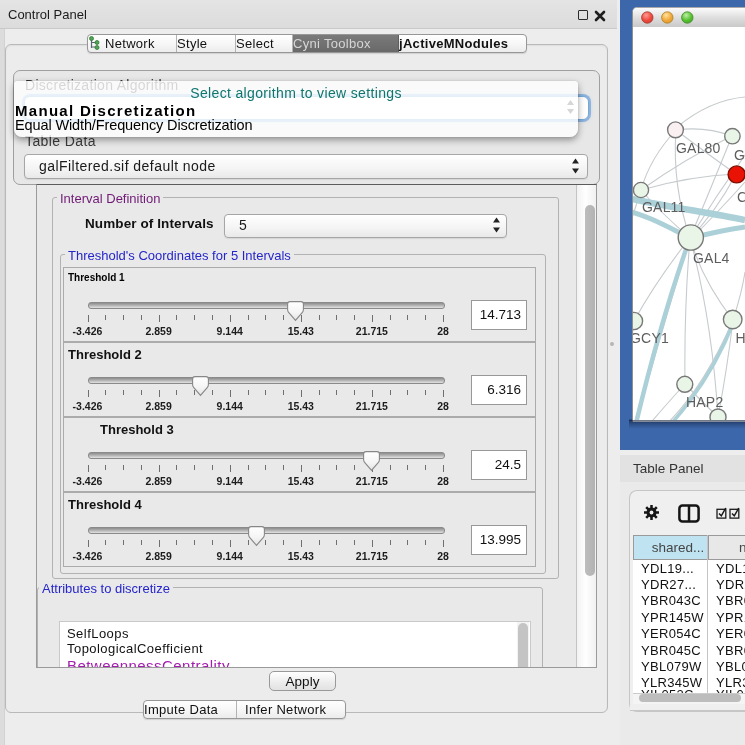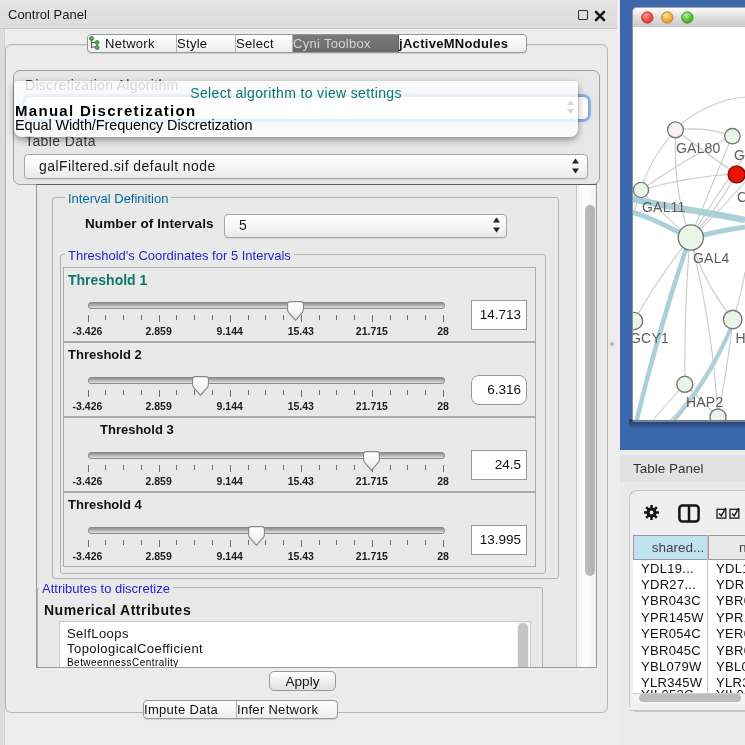--- a/index.html
+++ b/index.html
@@ -73,38 +73,38 @@
 
 <div class="abs" style="left:36px;top:184px;width:559px;height:482px;background:#e9e9e9;
   border:1px solid #9a9a9a;border-top:1px solid #5c5c5c;overflow:hidden;">
 
   <div class="abs" style="right:0;top:0;width:19px;height:482px;
      background:linear-gradient(90deg,#f2f2f2,#ffffff 45%,#f0f0f0);border-left:1px solid #c4c4c4;"></div>
   <div class="abs" style="right:1.5px;top:20px;width:10px;height:371px;border-radius:5px;
      background:linear-gradient(90deg,#bdbdbd,#b3b3b3);"></div>
 
   <div class="group" style="left:15px;top:12px;width:505px;height:380px;">
-    <span class="gtitle" style="left:12px;background:#e9e9e9;color:#0369a1;">Interval Definition</span>
+    <span class="gtitle" style="left:4px;background:#e9e9e9;color:#701a75;">Interval Definition</span>
   </div>
 
   <div class="lbl" style="left:48px;top:31px;font-size:13.5px;font-weight:bold;letter-spacing:0.1px;color:#111;">Number of Intervals</div>
   <div class="combo" style="left:187px;top:29px;width:281px;height:22px;">
       <div class="tx">5</div>
     </div>
   <svg class="abs" style="left:455px;top:32px;" width="9" height="16" viewBox="0 0 9 16">
    <path d="M4.5 0.5 L8 5.5 H1 Z" fill="#222"></path>
       <path d="M4.5 15.5 L1 10.5 H8 Z" fill="#222"></path>
     </svg>
 
   <div class="group" style="left:23px;top:69px;width:484px;height:318px;">
     <span class="gtitle" style="left:4px;background:#e9e9e9;color:#2525cc;">Threshold's Coordinates for 5 Intervals</span>
   </div>
 
   <div class="abs" style="left:26px;top:82px;width:471px;height:73px;border:1px solid #ababab;background:#e9e9e9;"></div>
-  <div class="lbl" style="left:31px;top:87px;font-size:14px;font-weight:bold;color:#0f766e;">Threshold 1</div>
+  <div class="lbl" style="left:31px;top:87px;font-size:10px;font-weight:bold;color:#000000;">Threshold 1</div>
   <div class="abs" style="left:50.5px;top:117px;width:355.5px;height:5px;border-radius:3px;
     background:linear-gradient(180deg,#8d8d8d,#b9b9b9 55%,#e3e3e3);border:0.5px solid #8a8a8a;"></div>
   <div class="abs" style="left:50.5px;top:130px;width:1px;height:7px;background:#6f6f6f;"></div>
     <div class="abs" style="left:68.3px;top:130px;width:1px;height:5px;background:#6f6f6f;"></div>
     <div class="abs" style="left:86.0px;top:130px;width:1px;height:5px;background:#6f6f6f;"></div>
     <div class="abs" style="left:103.8px;top:130px;width:1px;height:5px;background:#6f6f6f;"></div>
     <div class="abs" style="left:121.6px;top:130px;width:1px;height:7px;background:#6f6f6f;"></div>
     <div class="abs" style="left:139.4px;top:130px;width:1px;height:5px;background:#6f6f6f;"></div>
     <div class="abs" style="left:157.1px;top:130px;width:1px;height:5px;background:#6f6f6f;"></div>
     <div class="abs" style="left:174.9px;top:130px;width:1px;height:5px;background:#6f6f6f;"></div>
@@ -173,21 +173,21 @@
   <svg class="abs" style="left:155.0px;top:191px;" width="17" height="21" viewBox="0 0 17 21">
  <defs>
         <linearGradient id="tg1" x1="0" y1="0" x2="0" y2="1">
    <stop offset="0" stop-color="#ffffff"></stop>
           <stop offset="0.6" stop-color="#f4f4f4"></stop>
           <stop offset="1" stop-color="#e2e2e2"></stop>
  </linearGradient>
       </defs>
  <path d="M3 0.6 H14 Q16.4 0.6 16.4 3 V8.4 Q16.4 10.2 15.4 11.4 L8.5 19.4 L1.6 11.4 Q0.6 10.2 0.6 8.4 V3 Q0.6 0.6 3 0.6 Z" fill="url(#tg1)" stroke="#878787" stroke-width="1.1"></path>
     </svg>
-  <div class="valbox" style="left:434px;top:190px;width:49px;height:28px;line-height:28px;padding-right:5px;border-radius:8px;">6.316</div>
+  <div class="valbox" style="left:434px;top:190px;width:49px;height:28px;line-height:28px;padding-right:5px;">6.316</div>
 
   <div class="abs" style="left:26px;top:232px;width:471px;height:73px;border:1px solid #ababab;background:#e9e9e9;"></div>
   <div class="lbl" style="left:31px;top:237px;font-size:13px;font-weight:bold;color:#111;margin-left:32px;">Threshold 3</div>
   <div class="abs" style="left:50.5px;top:267px;width:355.5px;height:5px;border-radius:3px;
     background:linear-gradient(180deg,#8d8d8d,#b9b9b9 55%,#e3e3e3);border:0.5px solid #8a8a8a;"></div>
   <div class="abs" style="left:50.5px;top:280px;width:1px;height:7px;background:#6f6f6f;"></div>
     <div class="abs" style="left:68.3px;top:280px;width:1px;height:5px;background:#6f6f6f;"></div>
     <div class="abs" style="left:86.0px;top:280px;width:1px;height:5px;background:#6f6f6f;"></div>
     <div class="abs" style="left:103.8px;top:280px;width:1px;height:5px;background:#6f6f6f;"></div>
     <div class="abs" style="left:121.6px;top:280px;width:1px;height:7px;background:#6f6f6f;"></div>
@@ -264,38 +264,37 @@
           <stop offset="1" stop-color="#e2e2e2"></stop>
  </linearGradient>
       </defs>
  <path d="M3 0.6 H14 Q16.4 0.6 16.4 3 V8.4 Q16.4 10.2 15.4 11.4 L8.5 19.4 L1.6 11.4 Q0.6 10.2 0.6 8.4 V3 Q0.6 0.6 3 0.6 Z" fill="url(#tg3)" stroke="#878787" stroke-width="1.1"></path>
     </svg>
   <div class="valbox" style="left:434px;top:340px;width:49px;height:28px;line-height:28px;padding-right:5px;">13.995</div>
 
   <div class="group" style="left:0px;top:402px;width:504px;height:110px;">
     <span class="gtitle" style="left:1px;background:#e9e9e9;color:#2525cc;">Attributes to discretize</span>
   </div>
-  <div class="lbl" style="left:7px;top:417px;font-size:14px;font-weight:bold;letter-spacing:0.5px;color:#111;">Numerical Attributes</div>
 
   <div class="abs" style="left:22px;top:436px;width:470px;height:60px;background:#fff;border:1px solid #c9c9c9;">
     <div class="lbl" style="left:7px;top:4px;font-size:13px;letter-spacing:0.45px;color:#111;">SelfLoops</div>
     <div class="lbl" style="left:7px;top:19px;font-size:13px;letter-spacing:0.45px;color:#111;">TopologicalCoefficient</div>
-    <div class="lbl" style="left:7px;top:35px;font-size:10px;letter-spacing:0.45px;color:#000000;">BetweennessCentrality</div>
+    <div class="lbl" style="left:7px;top:35px;font-size:15px;letter-spacing:0.45px;color:#a21caf;">BetweennessCentrality</div>
     <div class="abs" style="right:1px;top:0px;width:12px;height:60px;background:#f3f3f3;"></div>
     <div class="abs" style="right:2px;top:1px;width:10px;height:59px;border-radius:5px;background:#c4c4c4;"></div>
   </div>
 </div>
 
 <button class="abs" style="left:269px;top:671px;width:67px;height:20px;border:1px solid #999;
   border-radius:5px;background:linear-gradient(180deg,#ffffff,#ececec 60%,#e2e2e2);
   font-family:'Liberation Sans',sans-serif;font-size:13.5px;color:#111;padding:0;">Apply</button>
 
 <div class="seg" style="left:143px;top:700px;">
   <div style="width:92px;">Impute Data</div>
-  <div style="width:100px;">Infer Network</div>
+  <div style="width:100px;margin-left:8px;">Infer Network</div>
 </div>
 
 <div class="abs" style="left:14px;top:81px;width:564px;height:56px;
   background:rgba(255,255,255,0.8);border-radius:3px 3px 8px 8px;
   box-shadow:0 3px 7px rgba(0,0,0,0.38),0 0 1px rgba(0,0,0,0.25);"></div>
 <div class="lbl" style="left:14px;top:85px;width:564px;text-align:center;font-size:14px;letter-spacing:0.35px;color:#0f766e;">Select algorithm to view settings</div>
 <div class="lbl" style="left:15px;top:102px;font-size:15px;font-weight:bold;letter-spacing:1.3px;color:#000;">Manual Discretization</div>
 <div class="lbl" style="left:15px;top:117px;font-size:14.5px;letter-spacing:-0.12px;color:#000;">Equal Width/Frequency Discretization</div>
 
 <div class="abs" style="left:610px;top:342px;width:4px;height:4px;border-radius:2px;background:#b5b5b5;"></div>

